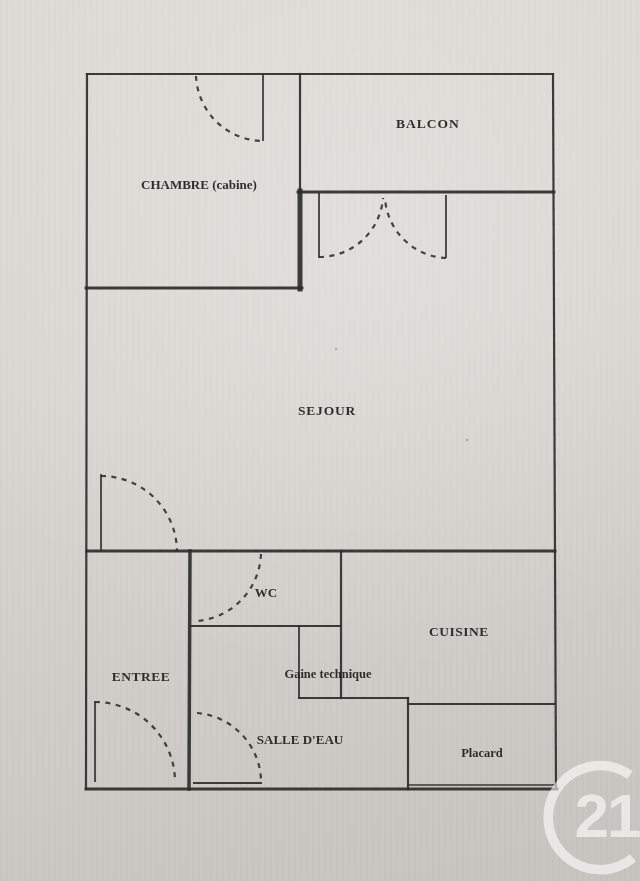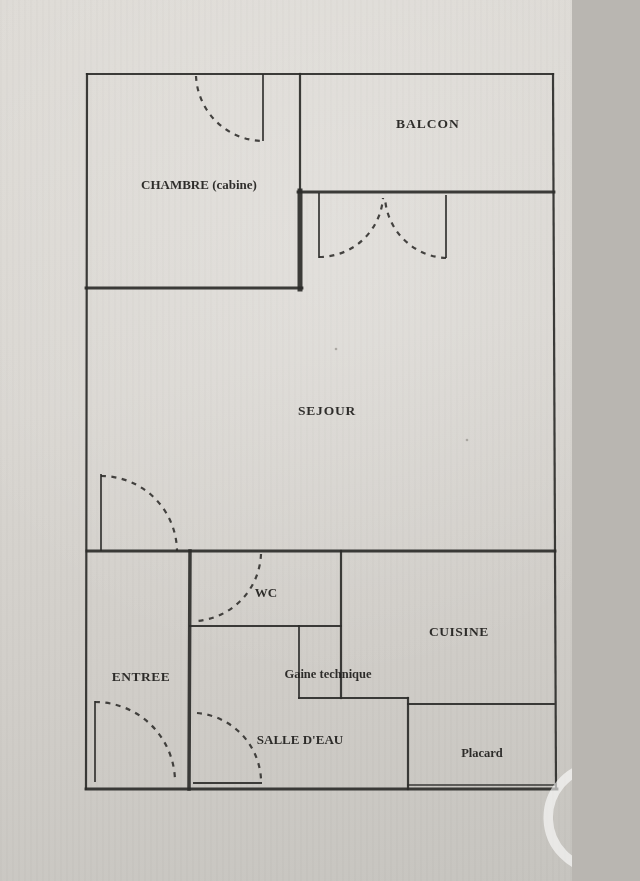--- a/index.html
+++ b/index.html
@@ -1,18 +1,18 @@
 <!DOCTYPE html>
 <html style="--paper: #d8d5d0; --ink: #2d2c2a; --label-ink: #1e1d1b; --watermark: #ffffff;"><head>
 <meta charset="utf-8">
 <style>
   html,body{margin:0;padding:0;background:#b9b6b1;}
   .page{
     position:relative;
-    width:572px;height:881px;
+    width:640px;height:881px;
     overflow:hidden;
     background:
       radial-gradient(ellipse 120% 80% at 58% 28%, rgba(255,255,255,0.22), rgba(255,255,255,0) 62%),
       repeating-linear-gradient(90deg, rgba(0,0,0,0.015) 0 2px, rgba(0,0,0,0) 2px 6px),
       linear-gradient(168deg, #dedbd6 0%, #d9d6d1 42%, #d0cdc8 72%, #c6c4bf 100%);
   }
   svg.plan{position:absolute;left:0;top:0;}
   .wall{stroke:var(--ink,#2d2c2a);stroke-linecap:square;fill:none;stroke-opacity:0.92;}
   .leaf{stroke:var(--ink,#2d2c2a);stroke-linecap:butt;fill:none;stroke-opacity:0.9;}
   .door-arc{

